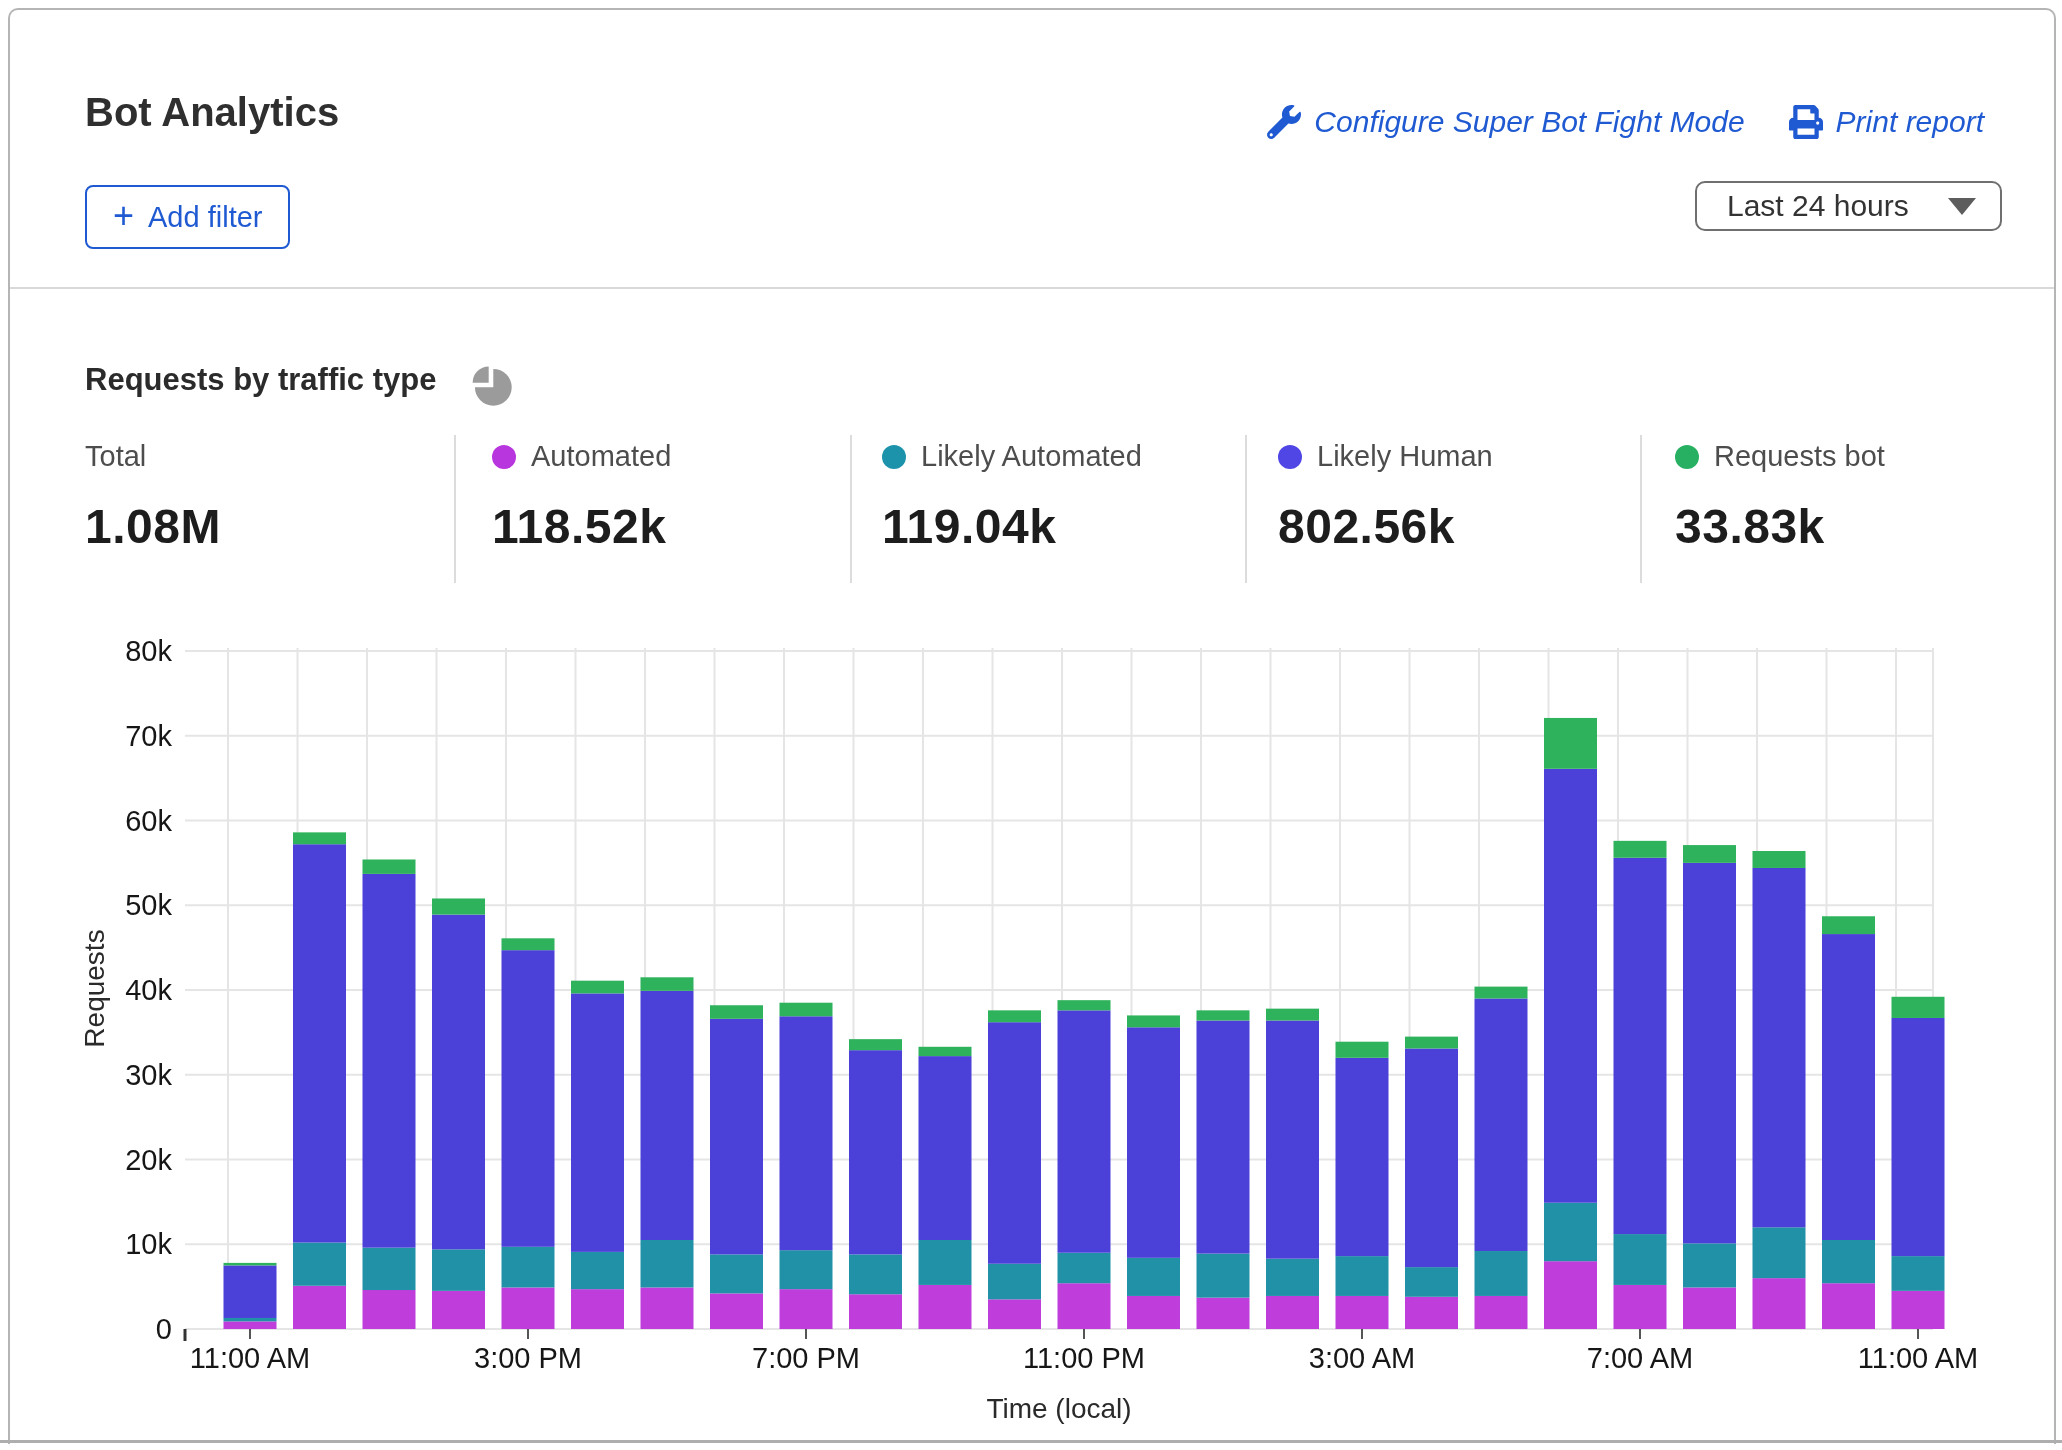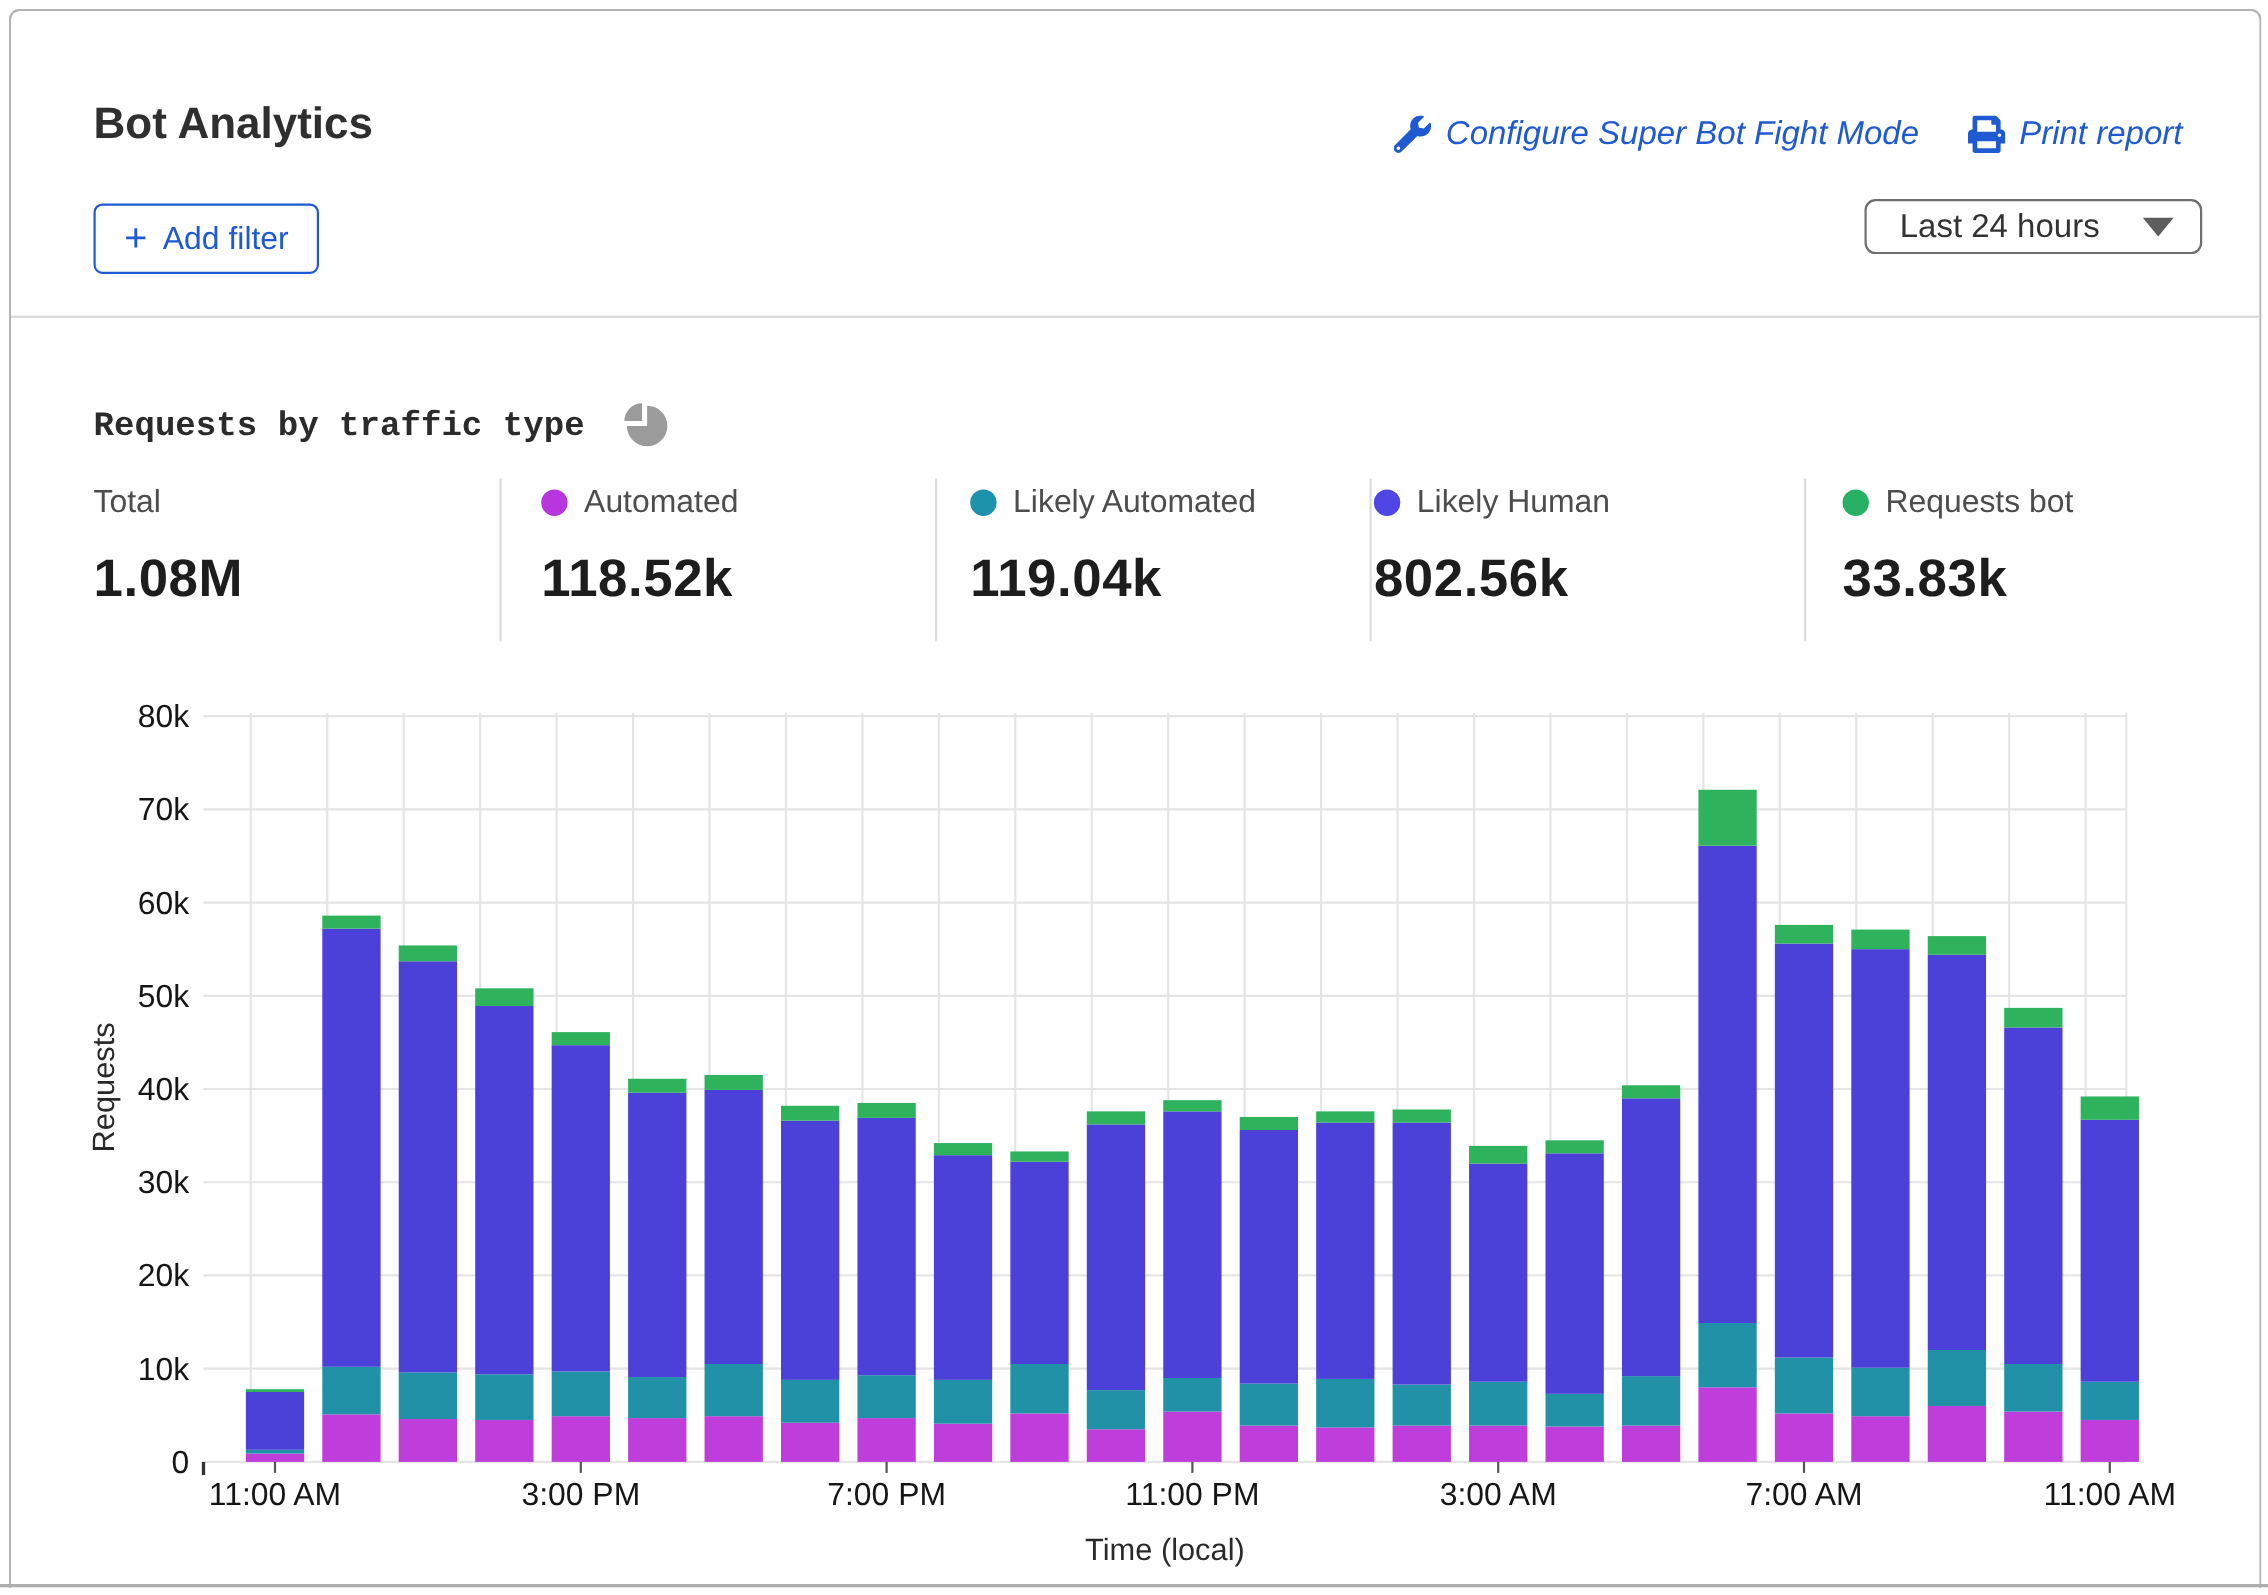--- a/index.html
+++ b/index.html
@@ -15,21 +15,21 @@
     background:#fff;border:2px solid #1f5ad2;border-radius:8px;color:#1f5ad2;font-size:29px;
     font-family:"Liberation Sans", sans-serif;cursor:pointer;}
   .btn-add .plus{font-size:36px;font-weight:400;line-height:1;margin-top:-3px;}
   .select{position:absolute;left:1685px;top:171px;width:307px;height:50px;background:#fff;
     border:2px solid #6f6f6f;border-radius:10px;display:flex;align-items:center;box-sizing:border-box;
     padding:0 24px 0 30px;cursor:pointer;}
   .select .val{font-size:30px;color:#333;flex:1;}
   .caret{width:0;height:0;border-left:14px solid transparent;border-right:14px solid transparent;
     border-top:17px solid #5d5d5d;}
   .hdr-divider{position:absolute;left:0px;top:277px;width:2044px;height:2px;background:#d9d9d9;}
-  .section-row{position:absolute;left:75px;top:352px;display:flex;align-items:center;gap:32px;font-family:Liberation Mono, monospace;}
+  .section-row{position:absolute;left:75px;top:352px;display:flex;align-items:flex-start;gap:32px;}
   .section-title{margin:0;font-size:31px;font-weight:700;color:#2b2b2b;}
   .stat{position:absolute;top:430px;}
   .stat .lab{display:flex;align-items:center;gap:15px;font-size:29px;color:#4d4d4d;}
   .stat .dot{width:24px;height:24px;border-radius:50%;}
   .stat .val{margin-top:26px;font-size:48px;font-weight:700;color:#1d1d1d;letter-spacing:0.5px;}
   .vdiv{position:absolute;top:425px;width:2px;height:148px;background:#dcdcdc;}
   #chart-svg{position:absolute;left:0;top:0;width:2062px;height:1450px;pointer-events:none;}
   #chart-svg .bar{pointer-events:auto;}
   .axis-text{font-family:"Liberation Sans", sans-serif;font-size:29px;fill:#161616;}
   .axis-name{font-family:"Liberation Sans", sans-serif;font-size:28px;fill:#2a2a2a;}
@@ -95,21 +95,21 @@
       </div>
     <div class="val">118.52k</div>
   </div>
   <div class="stat" style="left:872px">
     <div class="lab">
         <span class="dot" style="background: rgb(29, 147, 171);"></span>
         <span>Likely Automated</span>
       </div>
     <div class="val">119.04k</div>
   </div>
-  <div class="stat" style="left:1239px">
+  <div class="stat" style="left:1268px">
     <div class="lab">
         <span class="dot" style="background: rgb(79, 70, 229);"></span>
         <span>Likely Human</span>
       </div>
     <div class="val">802.56k</div>
   </div>
   <div class="stat" style="left:1665px">
     <div class="lab">
         <span class="dot" style="background: rgb(39, 176, 97);"></span>
         <span>Requests bot</span>

